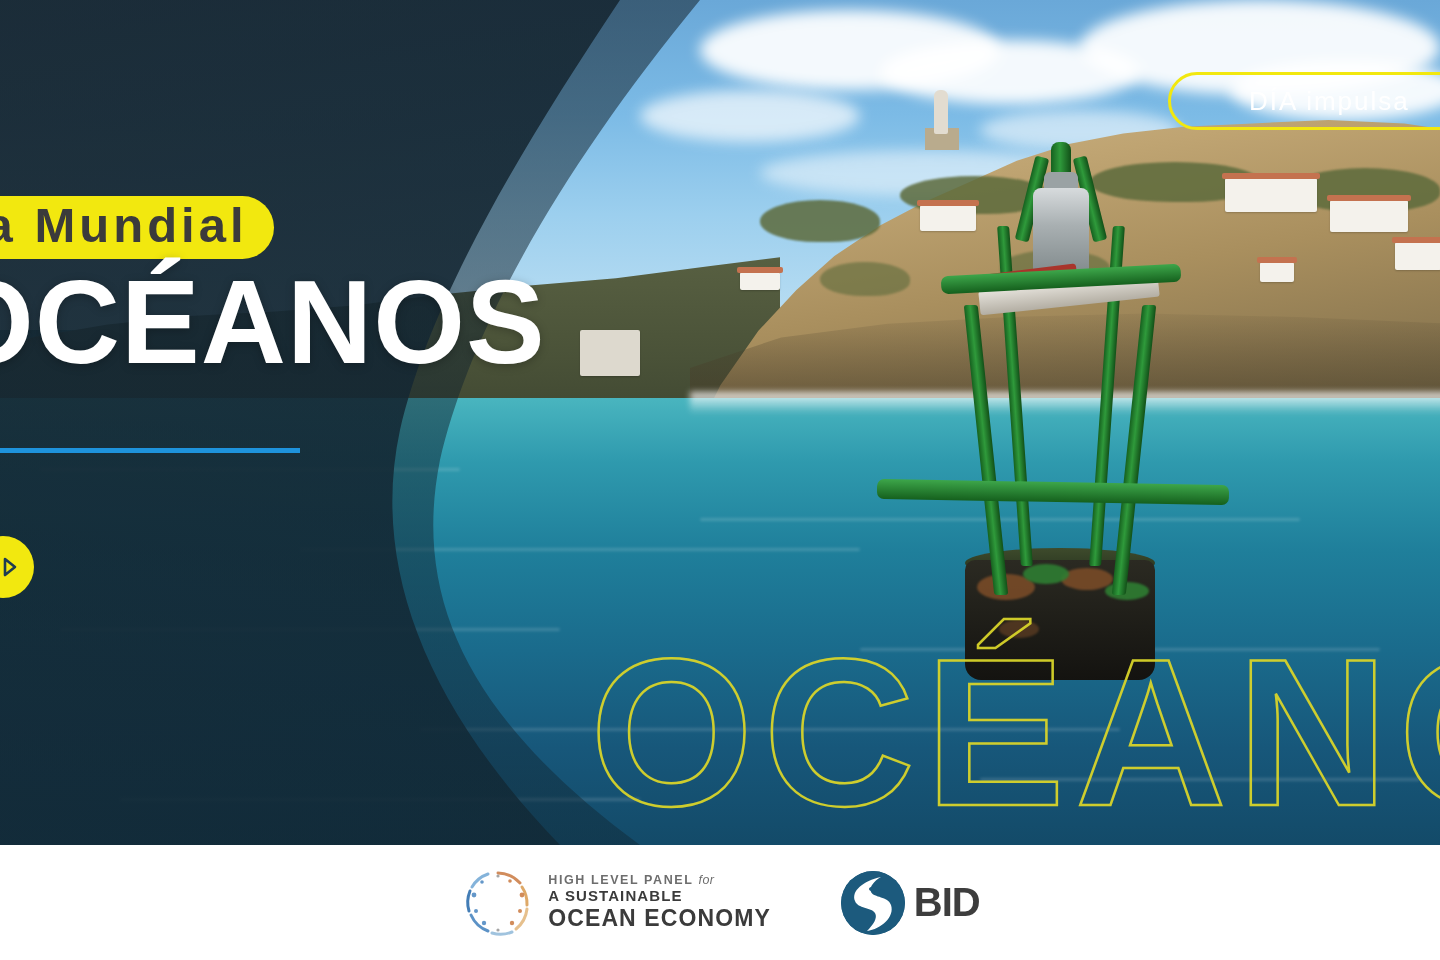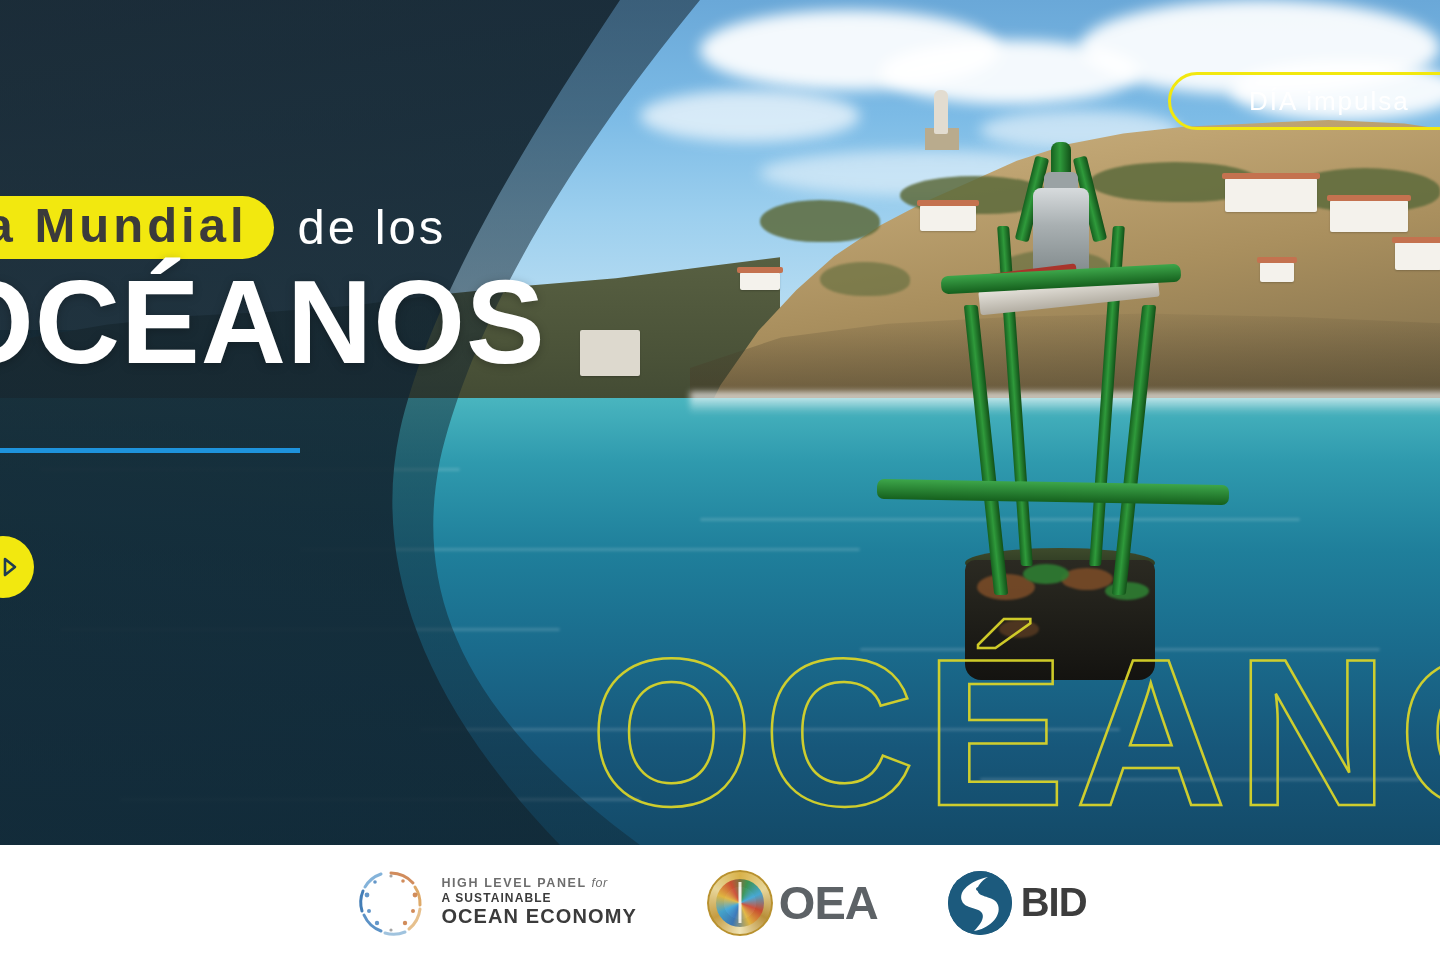--- a/index.html
+++ b/index.html
@@ -127,22 +127,22 @@
   
   .footer{position:absolute;left:0;bottom:0;width:1440px;height:115px;background:#ffffff;
           display:flex;align-items:center;justify-content:center;gap:70px;}
   .logo{display:flex;align-items:center;}
 
   
   .hlp-mark{position:relative;width:76px;height:76px;}
   .hlp-txt{margin-left:12px;color:#3f3f3f;line-height:1.18;}
   .hlp-l1{font-size:12.5px;letter-spacing:1.6px;font-weight:700;color:#6d6d6d;}
   .hlp-l1 em{font-style:italic;font-weight:400;letter-spacing:.5px;}
-  .hlp-l2{font-size:12px;letter-spacing:1.1px;font-weight:700;color:#3b3b3b;}
-  .hlp-l3{font-size:20px;letter-spacing:1.1px;font-weight:700;color:#3b3b3b;}
+  .hlp-l2{font-size:15px;letter-spacing:1.1px;font-weight:700;color:#3b3b3b;}
+  .hlp-l3{font-size:23px;letter-spacing:1.1px;font-weight:700;color:#3b3b3b;}
 
   
   .oea-seal{width:66px;height:66px;border-radius:50%;
     background:
       radial-gradient(circle at 50% 50%, #ffffff 0 34%, rgba(255,255,255,0) 35%),
       conic-gradient(from 0deg,#d9b24a,#e7d69a,#b98f3a,#efe3b4,#c59c42,#e7d69a,#d9b24a);
     position:relative;box-shadow:inset 0 0 0 2px #b8912f;}
   .oea-inner{position:absolute;left:9px;top:9px;width:48px;height:48px;border-radius:50%;
     background:conic-gradient(from 200deg,#2f6fb5,#3aa3d6,#e0b43a,#c9452f,#2f8f4e,#3aa3d6,#c9452f,#e0b43a,#2f6fb5);
     opacity:.92;}
@@ -248,21 +248,20 @@
   </div>
 
   <div class="swoosh"></div>
   <div class="swoosh-2"></div>
 
   <div class="watermark">OCÉANO</div>
 
   <div class="headline">
     <div class="line1">
       <span class="pill">ía Mundial</span>
-      <span class="rest">de los</span>
     </div>
     <div class="big">OCÉANOS</div>
   </div>
   <div class="rule"></div>
 
   <div class="arrow-btn">
     <svg width="22" height="22" viewBox="0 0 22 22" aria-hidden="true">
       <path d="M5 3 L15 11 L5 19 Z" fill="none" stroke="#1d3c52" stroke-width="2.6" stroke-linejoin="round"></path>
     </svg>
   </div>
@@ -307,26 +306,20 @@
       <div class="hlp-txt">
         <div class="hlp-l1">
           <span>HIGH LEVEL PANEL</span>
           <em>for</em>
         </div>
         <div class="hlp-l2">A SUSTAINABLE</div>
         <div class="hlp-l3">OCEAN ECONOMY</div>
       </div>
     </div>
 
-    <div class="logo">
-      <div class="oea-seal">
-        <div class="oea-inner"></div>
-      </div>
-      <div class="oea-txt">OEA</div>
-    </div>
 
     <div class="logo">
       <div class="bid-mark">
         <svg width="64" height="64" viewBox="0 0 64 64" aria-hidden="true">
           <circle cx="32" cy="32" r="32" fill="#1c5a7d"></circle>
           <path d="M40 6 C22 10 10 20 14 30 C17 38 30 36 34 42 C37 47 32 54 26 60
                    C40 58 54 46 50 34 C47 25 33 27 30 21 C28 16 33 10 40 6 Z" fill="#ffffff"></path>
           <ellipse cx="33" cy="18" rx="5" ry="2.2" fill="#1c5a7d"></ellipse>
           <circle cx="41" cy="21" r="2.6" fill="#1c5a7d"></circle>
         </svg>

